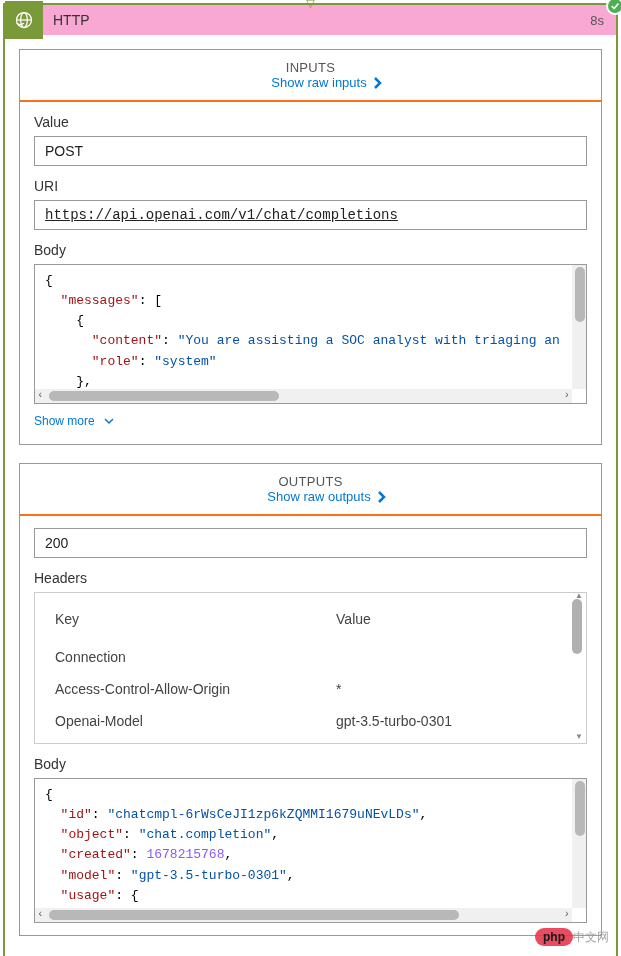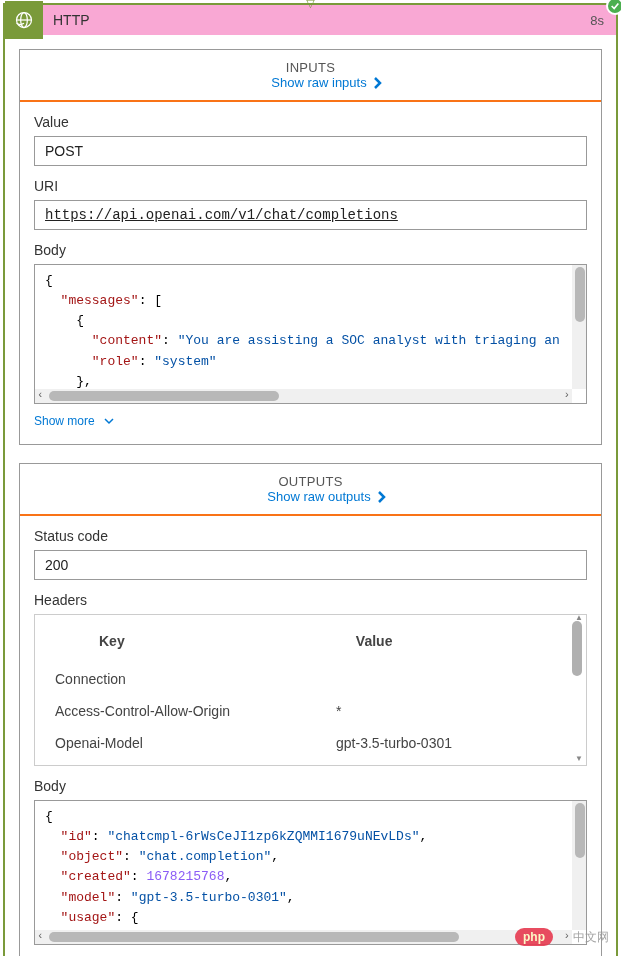--- a/index.html
+++ b/index.html
@@ -35,29 +35,29 @@
 .json-box .hscroll::after { content: "›"; position: absolute; right: 2px; color: #666; font-size: 11px; }
 .k { color: #a31515; }
 .s { color: #0451a5; }
 .n { color: #8b5cf6; text-align: right; }
 .p { color: #000; }
 .show-more { color: #0078d4; font-size: 12px; padding: 10px 0 4px 0; cursor: pointer; display: flex; align-items: center; }
 .show-more svg { margin-left: 8px; }
 .headers-box { border: 1px solid #ccc; position: relative; margin-bottom: 10px; }
 .headers-inner { padding: 10px 20px 6px 20px; }
 .headers-row { display: flex; padding: 8px 0; }
-.headers-row.hdr { font-weight: 700; font-size: 14px; color: #222; padding-bottom: 14px; margin-left: 44px; }
+.headers-row.hdr { font-weight: 400; font-size: 14px; color: #222; padding-bottom: 14px; }
 .headers-key { flex: 0 0 55%; color: #444; font-size: 14px; }
 .headers-val { flex: 1; color: #444; font-size: 14px; }
 .headers-box .vscroll { position: absolute; right: 4px; top: 6px; width: 10px; height: 55px; background: #b0b0b0; border-radius: 5px; }
 .headers-box .vscroll-track-arrows::before { content: "▲"; position: absolute; right: 3px; top: -2px; font-size: 8px; color: #888; }
 .headers-box .vscroll-track-arrows::after { content: "▼"; position: absolute; right: 3px; bottom: 2px; font-size: 8px; color: #888; }
 .watermark { position: fixed; bottom: 10px; right: 12px; display: flex; align-items: center; opacity: 0.9; }
-.wm-badge { background: #e6394f; color: #fef9c3; font-weight: bold; font-size: 12px; padding: 2px 8px; border-radius: 10px; }
-.wm-text { color: #999; font-size: 12px; margin-left: 20px; }
+.wm-badge { background: #e6394f; color: #000000; font-weight: bold; font-size: 12px; padding: 2px 8px; border-radius: 10px; }
+.wm-text { color: #999; font-size: 12px; margin-left: 0; }
 </style>
 </head>
 <body>
 
 <div class="main-card">
   <div class="top-arrow">▽</div>
   <div class="check-badge">
     <svg viewBox="0 0 12 12">
         <path d="M2 6 L5 9 L10 3" stroke="#fff" stroke-width="2" fill="none"></path>
       </svg>
@@ -126,21 +126,20 @@
       <div class="panel-header">
         <span class="panel-header-title">OUTPUTS</span>
         <span class="panel-header-link">
           <span>Show raw outputs</span>
           <svg width="10" height="14" viewBox="0 0 10 14">
               <path d="M2 2 L7 7 L2 12" stroke="#0078d4" stroke-width="2.5" fill="none"></path>
             </svg>
         </span>
       </div>
       <div class="panel-body">
-        <div class="field-label">Status code</div>
         <div class="field-box">200</div>
 
         <div class="field-label">Headers</div>
         <div class="headers-box">
           <div class="vscroll-track-arrows" style="position:absolute;right:0;top:0;bottom:0;width:14px;"></div>
           <div class="vscroll"></div>
           <div class="headers-inner">
             <div class="headers-row hdr">
               <div class="headers-key">Key</div>
               <div class="headers-val">Value</div>

